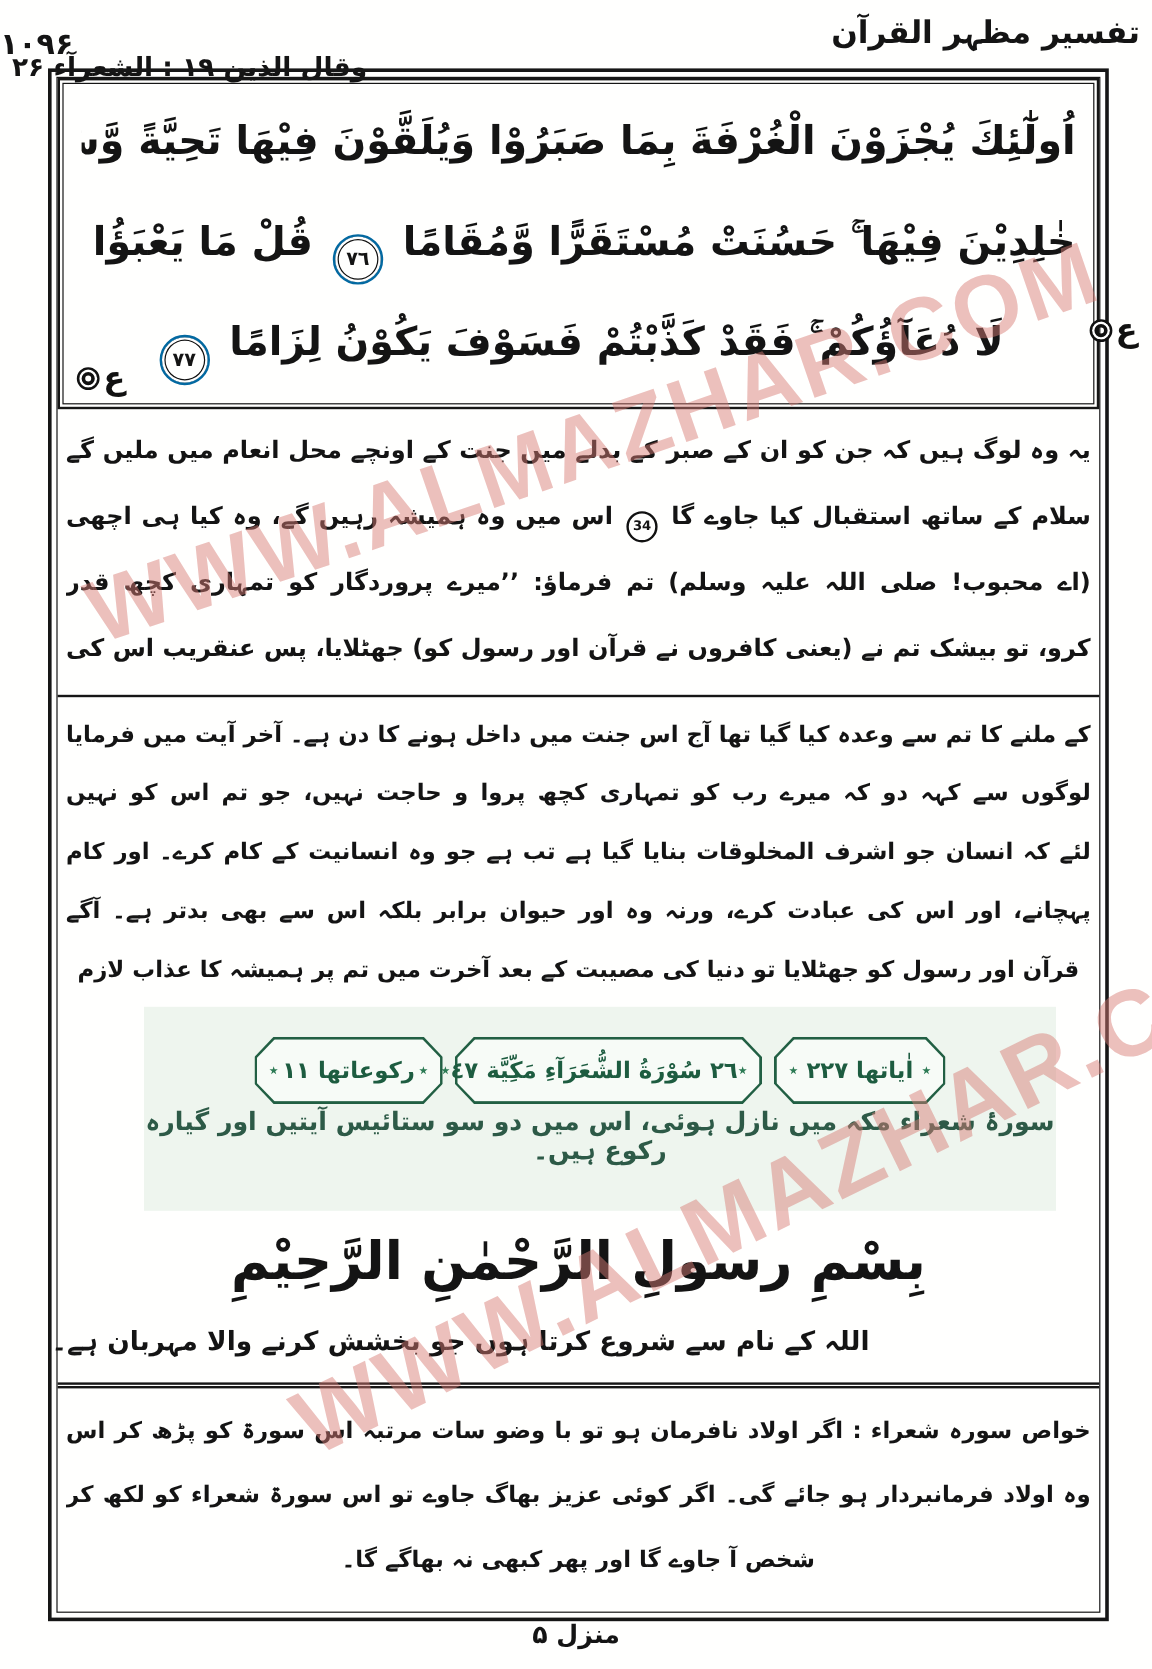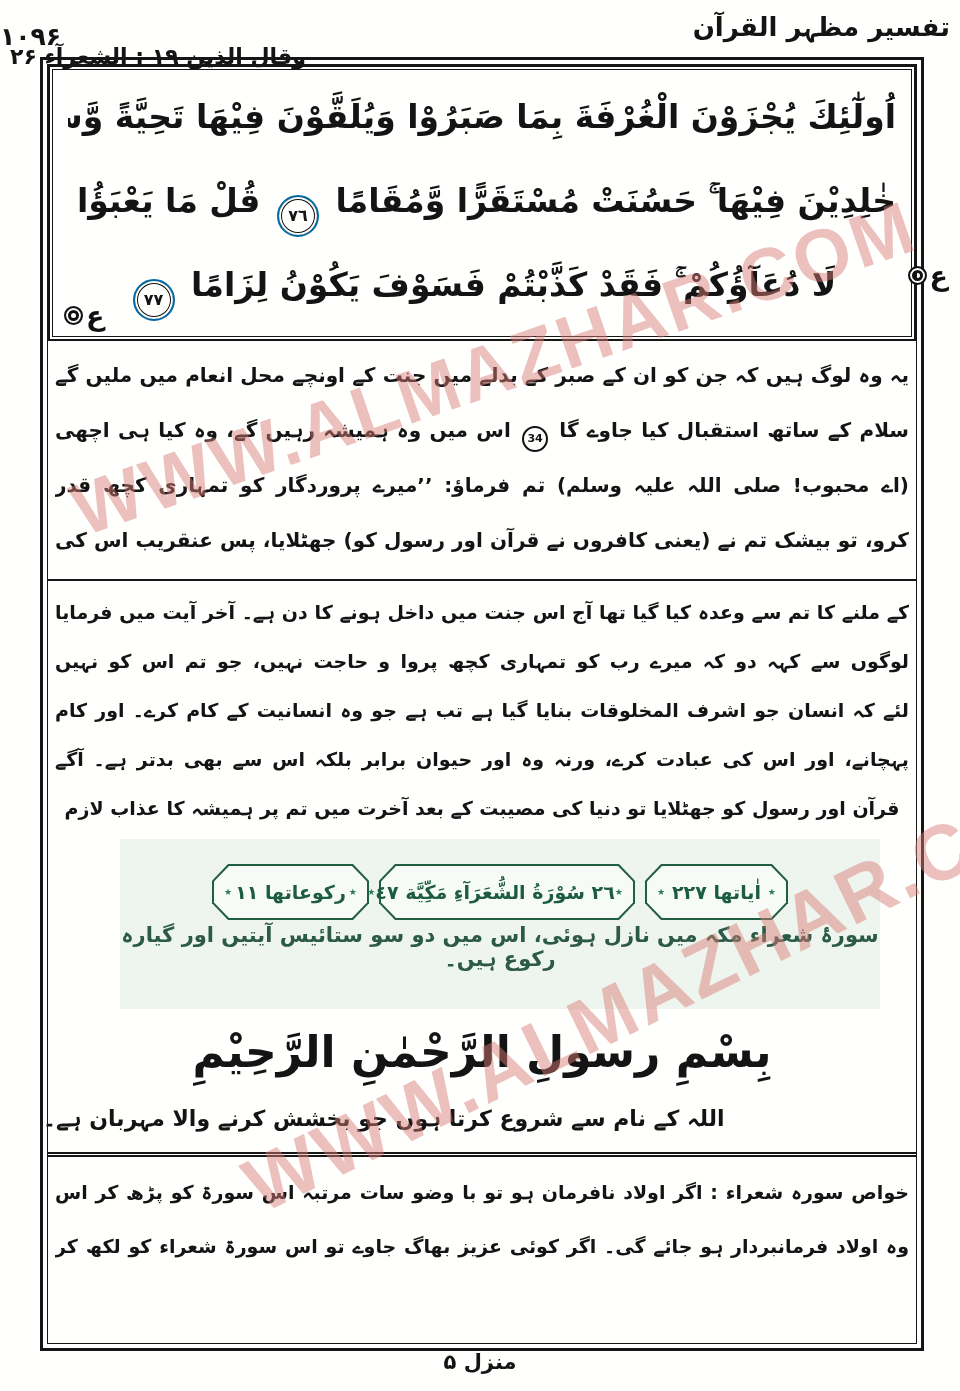--- a/index.html
+++ b/index.html
@@ -152,20 +152,21 @@
     </div>
 
     <div class="bism-ar">بِسْمِ رسولِ الرَّحْمٰنِ الرَّحِيْمِ</div>
     <div class="bism-ur">اللہ کے نام سے شروع کرتا ہوں جو بخشش کرنے والا مہربان ہے۔</div>
 
     <div class="divider2"></div>
 
     <div class="block khawas">
       <div class="uline">خواص سورہ شعراء : اگر اولاد نافرمان ہو تو با وضو سات مرتبہ اس سورۃ کو پڑھ کر اس کے منہ پر دم کر دیں ان شاء اللہ تعالیٰ</div>
       <div class="uline">وہ اولاد فرمانبردار ہو جائے گی۔ اگر کوئی عزیز بھاگ جاوے تو اس سورۃ شعراء کو لکھ کر ایک ڈوری میں باندھ کر ہوا میں لٹکا دیں تو وہ</div>
+      <div class="uline center">شخص آ جاوے گا اور پھر کبھی نہ بھاگے گا۔</div>
     </div>
   </div>
 
   <span class="ruku margin">
     <span class="ain">ع</span>
     <span class="dot"></span>
   </span>
 
   <div class="footer">منزل ۵</div>
 

